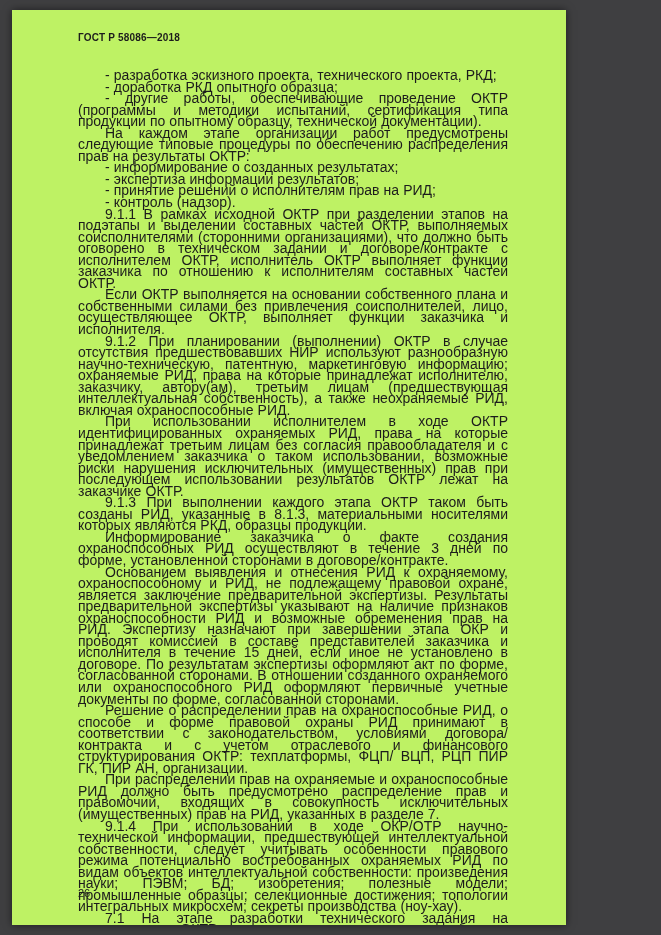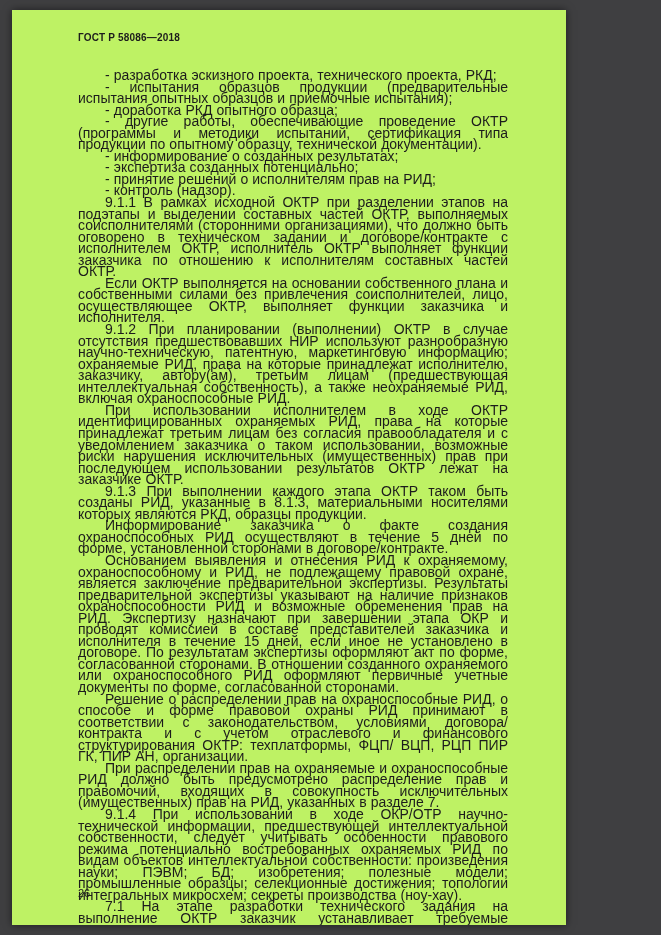--- a/index.html
+++ b/index.html
@@ -51,33 +51,33 @@
   }
 </style>
 </head>
 <body>
 
 <div class="stage">
   <div class="page">
     <div class="doc-header">ГОСТ Р 58086—2018</div>
     <div class="doc-body">
       <p class="para">- разработка эскизного проекта, технического проекта, РКД;</p>
-      <p class="para">- испытания образцов продукции (предварительные испытания опытных образцов и приемочные испытания);</p>
       <p class="para">- доработка РКД опытного образца;</p>
       <p class="para">- другие работы, обеспечивающие проведение ОКТР (программы и методики испытаний, сертификация типа продукции по опытному образцу, технической документации).</p>
+      <p class="para">На каждом этапе организации работ предусмотрены следующие типовые процедуры по обеспечению распределения прав на результаты ОКТР:</p>
       <p class="para">- информирование о созданных результатах;</p>
-      <p class="para">- экспертиза созданных потенциально;</p>
+      <p class="para">- экспертиза информации результатов;</p>
       <p class="para">- принятие решений о исполнителям прав на РИД;</p>
       <p class="para">- контроль (надзор).</p>
       <p class="para">9.1.1 В рамках исходной ОКТР при разделении этапов на подэтапы и выделении составных частей ОКТР, выполняемых соисполнителями (сторонними организациями), что должно быть оговорено в техническом задании и договоре/контракте с исполнителем ОКТР, исполнитель ОКТР выполняет функции заказчика по отношению к исполнителям составных частей ОКТР.</p>
       <p class="para">Если ОКТР выполняется на основании собственного плана и собственными силами без привлечения соисполнителей, лицо, осуществляющее ОКТР, выполняет функции заказчика и исполнителя.</p>
       <p class="para">9.1.2 При планировании (выполнении) ОКТР в случае отсутствия предшествовавших НИР используют разнообразную научно-техническую, патентную, маркетинговую информацию; охраняемые РИД, права на которые принадлежат исполнителю, заказчику, автору(ам), третьим лицам (предшествующая интеллектуальная собственность), а также неохраняемые РИД, включая охраноспособные РИД.</p>
       <p class="para">При использовании исполнителем в ходе ОКТР идентифицированных охраняемых РИД, права на которые принадлежат третьим лицам без согласия правообладателя и с уведомлением заказчика о таком использовании, возможные риски нарушения исключительных (имущественных) прав при последующем использовании результатов ОКТР лежат на заказчике ОКТР.</p>
       <p class="para">9.1.3 При выполнении каждого этапа ОКТР таком быть созданы РИД, указанные в 8.1.3, материальными носителями которых являются РКД, образцы продукции.</p>
-      <p class="para">Информирование заказчика о факте создания охраноспособных РИД осуществляют в течение 5 дней по форме, установленной сторонами в договоре/контракте.</p>
+      <p class="para">Информирование заказчика о факте создания охраноспособных РИД осуществляют в течение 3 дней по форме, установленной сторонами в договоре/контракте.</p>
       <p class="para">Основанием выявления и отнесения РИД к охраняемому, охраноспособному и РИД, не подлежащему правовой охране, является заключение предварительной экспертизы. Результаты предварительной экспертизы указывают на наличие признаков охраноспособности РИД и возможные обременения прав на РИД. Экспертизу назначают при завершении этапа ОКР и проводят комиссией в составе представителей заказчика и исполнителя в течение 15 дней, если иное не установлено в договоре. По результатам экспертизы оформляют акт по форме, согласованной сторонами. В отношении созданного охраняемого или охраноспособного РИД оформляют первичные учетные документы по форме, согласованной сторонами.</p>
       <p class="para">Решение о распределении прав на охраноспособные РИД, о способе и форме правовой охраны РИД принимают в соответствии с законодательством, условиями договора/контракта и с учетом отраслевого и финансового структурирования ОКТР: техплатформы, ФЦП/ ВЦП, РЦП ПИР ГК, ПИР АН, организации.</p>
       <p class="para">При распределении прав на охраняемые и охраноспособные РИД должно быть предусмотрено распределение прав и правомочий, входящих в совокупность исключительных (имущественных) прав на РИД, указанных в разделе 7.</p>
       <p class="para">9.1.4 При использовании в ходе ОКР/ОТР научно-технической информации, предшествующей интеллектуальной собственности, следует учитывать особенности правового режима потенциально востребованных охраняемых РИД по видам объектов интеллектуальной собственности: произведения науки; ПЭВМ; БД; изобретения; полезные модели; промышленные образцы; селекционные достижения; топологии интегральных микросхем; секреты производства (ноу-хау).</p>
       <p class="para">7.1 На этапе разработки технического задания на выполнение ОКТР заказчик устанавливает требуемые технические, эксплуатационные и другие характеристики и показатели продукции (продукта, технологии, материала), оговаривает организационные возможности реализации ОКР/ОТР, а также</p>
     </div>
     <div class="page-number">26</div>
   </div>
 </div>
 

